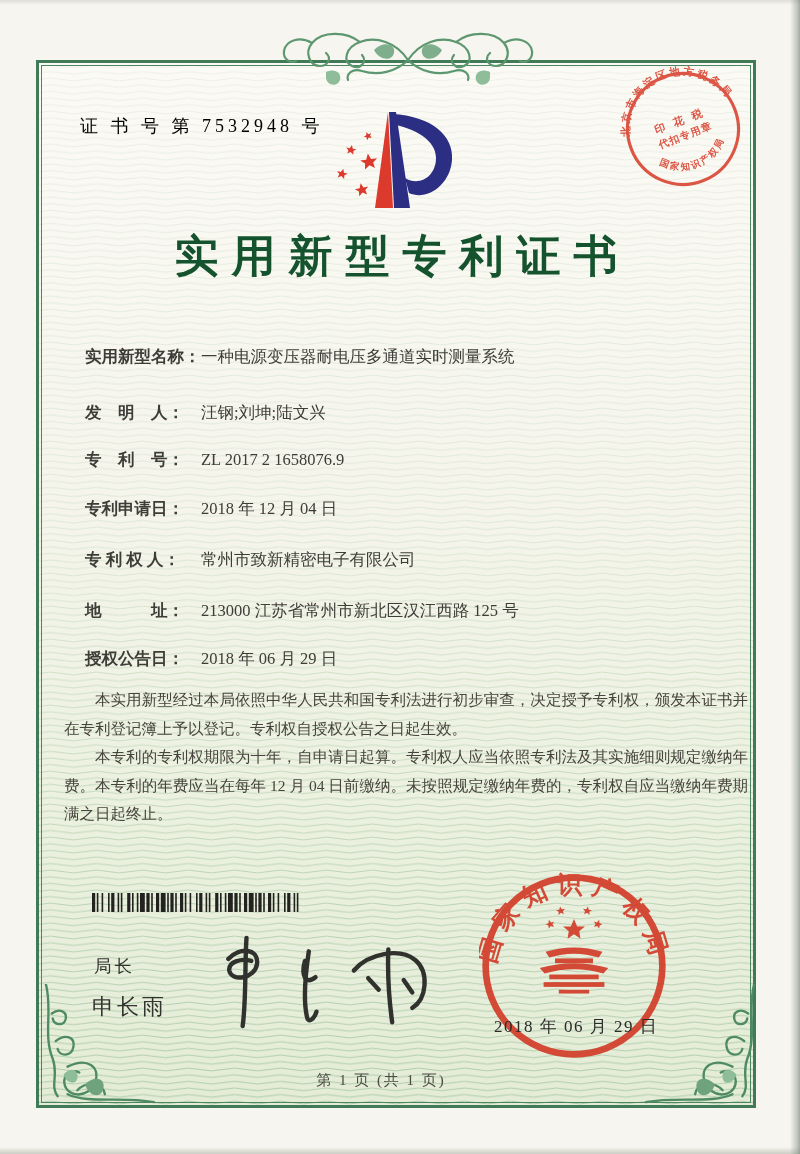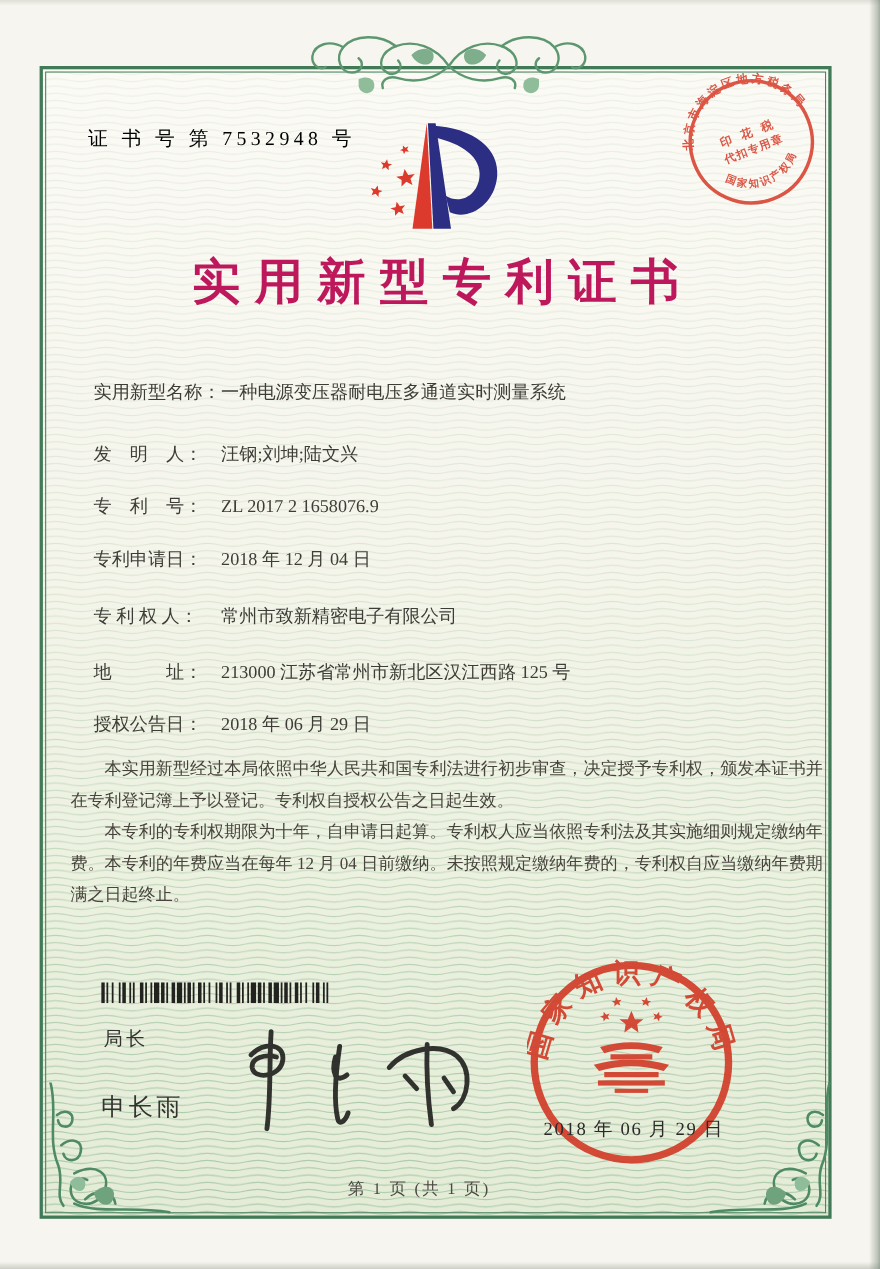--- a/index.html
+++ b/index.html
@@ -40,44 +40,44 @@
   .logo { position:absolute; left:330px; top:102px; width:132px; height:116px; }
 
   .tax-stamp {
     position:absolute; left:620px; top:66px; width:126px; height:126px;
     transform:rotate(-21deg); opacity:0.88;
   }
 
   .title {
     position:absolute; left:36px; top:227px; width:720px;
     text-align:center; font-size:44px; font-weight:600;
-    letter-spacing:13px; color:#be185d; text-indent:13px;
+    letter-spacing:13px; color:#14532d; text-indent:13px;
   }
 
   .field { position:absolute; left:85px; font-size:16.5px; color:#3d3c36; white-space:nowrap; }
-  .field .flabel { display:inline-block; min-width:116px; }
+  .field .flabel { display:inline-block; min-width:116px;font-weight:bold; }
   .field .fvalue { }
   .f-right { position:absolute; left:455px; top:0; }
 
   .body-text {
     position:absolute; left:64px; top:686px; width:684px;
     font-size:15.5px; line-height:28.5px; color:#46443c;
     text-align:justify;
   }
   .body-text p { text-indent:2em; }
 
   .barcode { position:absolute; left:92px; top:893px; width:210px; height:19px; }
 
   .round-seal { position:absolute; left:479px; top:871px; width:190px; height:190px; opacity:0.93; }
   .seal-date {
     position:absolute; left:494px; top:1015px; width:170px;
     font-size:17px; letter-spacing:1.5px; color:#2a2a28; white-space:nowrap;
   }
 
-  .director-role { position:absolute; left:94px; top:932px; font-size:17.5px; letter-spacing:3px; color:#33332f;text-align:center; }
+  .director-role { position:absolute; left:94px; top:954px; font-size:17.5px; letter-spacing:3px; color:#33332f;text-align:center; }
   .director-name { position:absolute; left:92px; top:992px; font-size:22px; letter-spacing:3px; color:#33332f; }
   .signature { position:absolute; left:212px; top:928px; width:230px; height:108px; }
 
   .footer {
     position:absolute; left:36px; top:1071px; width:690px;
     text-align:center; font-size:15px; letter-spacing:2px; color:#4a4a42;
   }
   .hidden-defs { position:absolute; width:0; height:0; }
 </style>
 </head>

